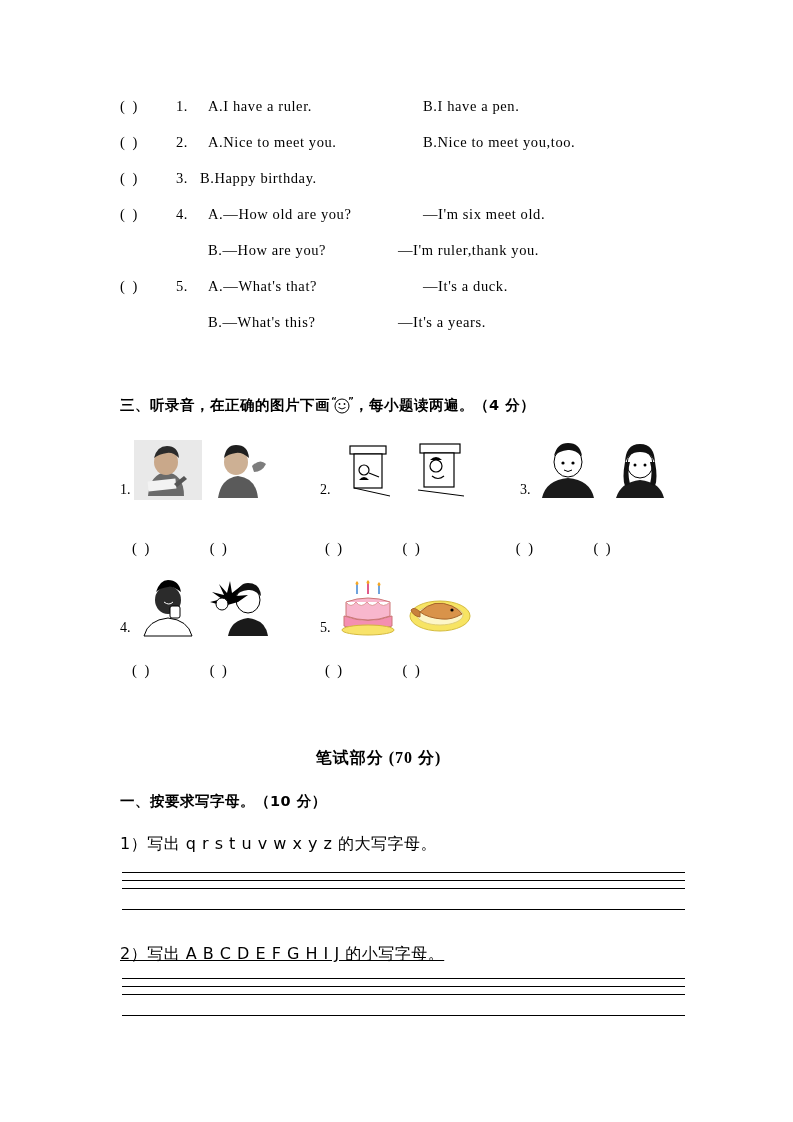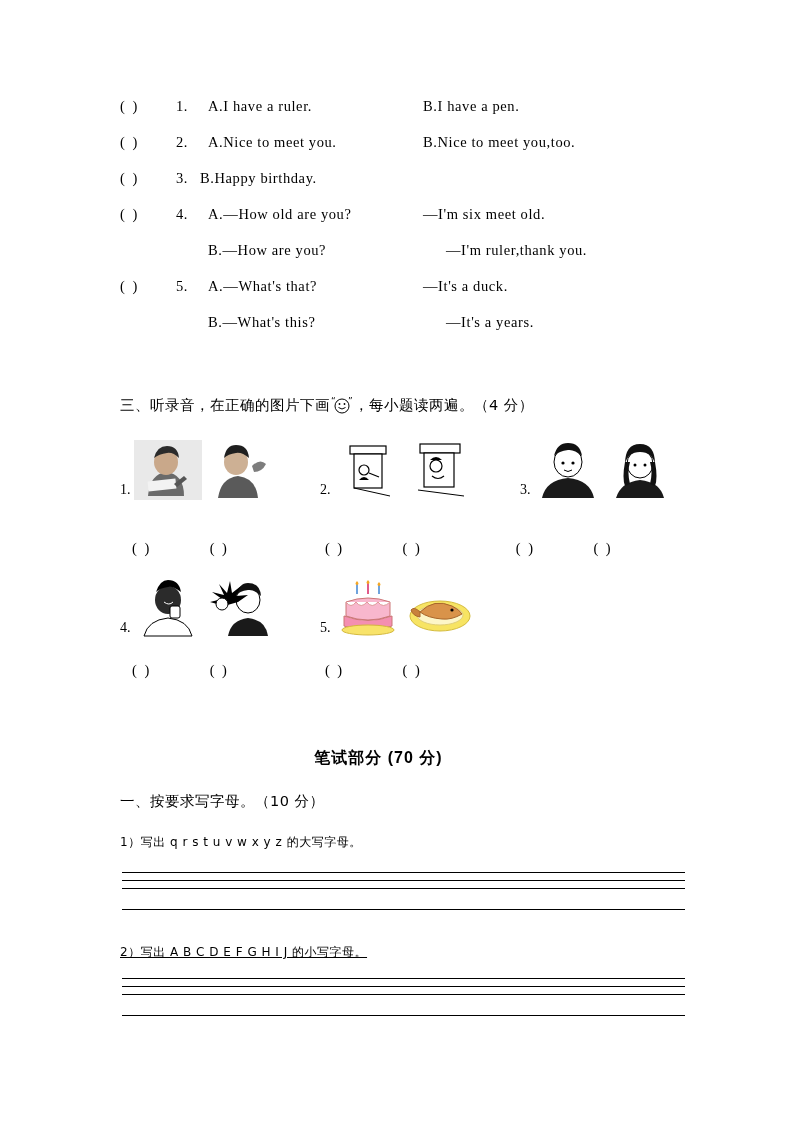--- a/index.html
+++ b/index.html
@@ -54,30 +54,29 @@
     flex: 0 0 auto;
   }
   .mc-sub {
     display: flex;
     align-items: baseline;
     margin-bottom: 19px;
     font-size: 14.5px;
     letter-spacing: 0.6px;
     padding-left: 80px;
     white-space: nowrap;
-    gap: 48px;
   }
   .mc-sub .mc-a { flex: 0 0 190px; }
 
   
   .sec-head {
     position: absolute;
     font-family: "DejaVu Sans", sans-serif;
     font-size: 14.5px;
-    font-weight: normal;
+    font-weight: bold;
     letter-spacing: 0.5px;
     white-space: nowrap;
     justify-content: flex-end;
   }
   .sec3-head { left: 120px; top: 396px; display: flex; align-items: center; }
   .smiley-inline {
     display: inline-block;
     width: 22px;
     height: 16px;
     position: relative;
@@ -123,31 +122,31 @@
     width: 72px;
   }
 
   
   .written-title {
     position: absolute;
     left: 0;
     top: 748px;
     width: 757px;
     text-align: center;
-    font-family: Liberation Sans, sans-serif;
+    font-family: Liberation Serif, serif;
     font-weight: bold;
     font-size: 16px;
     letter-spacing: 1px;
   }
 
   .sec-w1 { left: 120px; top: 792px; }
   .q-line {
     position: absolute;
     font-family: "DejaVu Sans", sans-serif;
-    font-size: 12px;
+    font-size: 16px;
     letter-spacing: 0.5px;
     white-space: nowrap;
   }
   .q1 { left: 120px; top: 834px; }
   .q2 { left: 120px; top: 944px; text-decoration: underline; }
 
   .rule-set {
     position: absolute;
     left: 122px;
     width: 563px;

